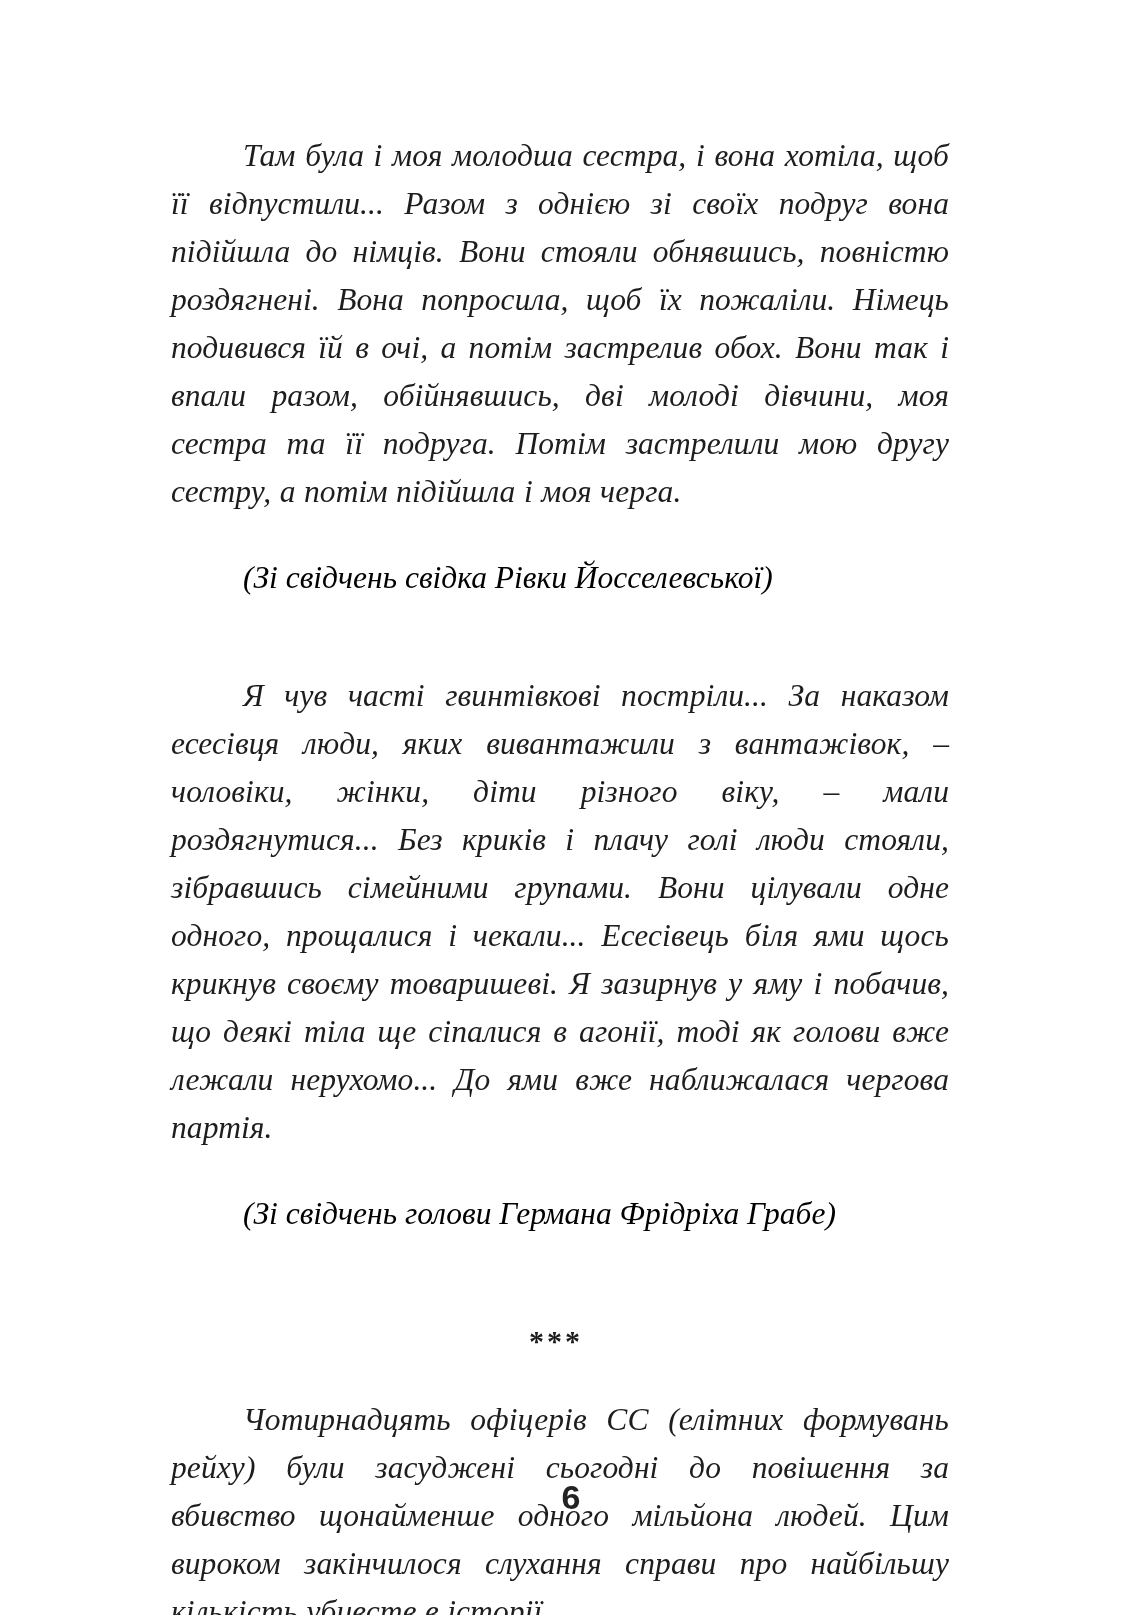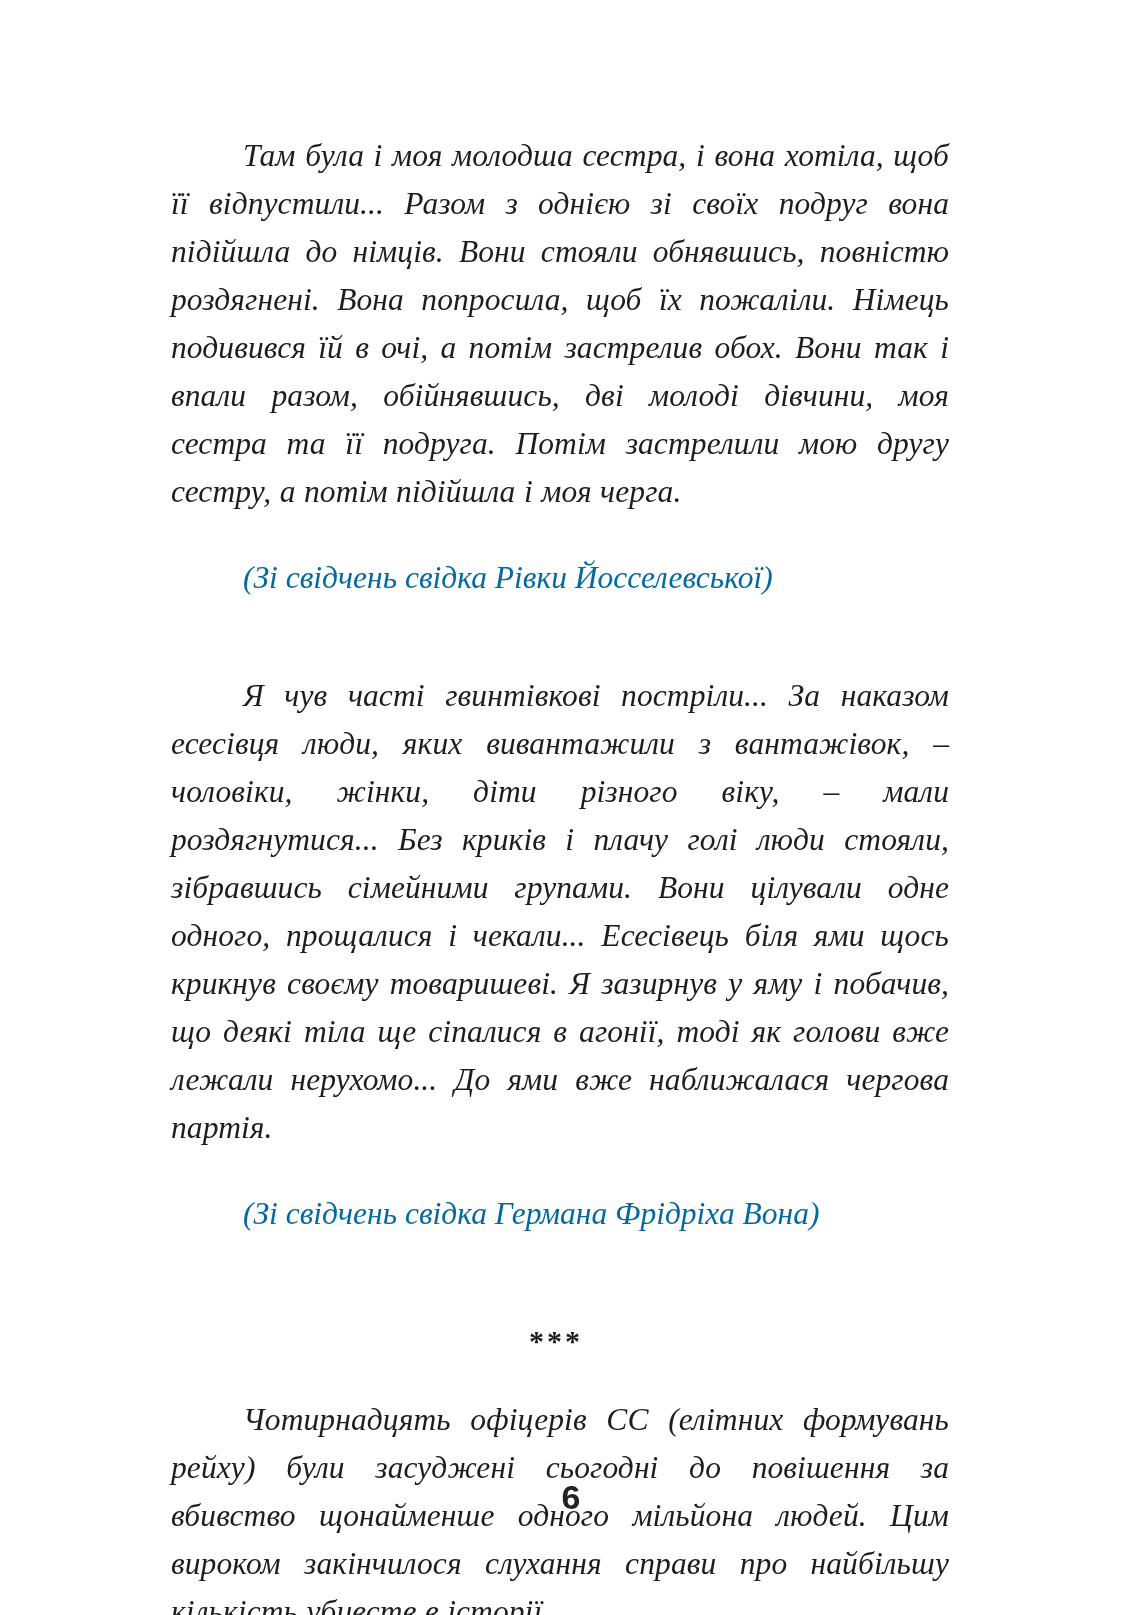--- a/index.html
+++ b/index.html
@@ -50,21 +50,21 @@
   }
 
   
   .attribution {
     font-style: italic;
     font-size: 31.5px;
     line-height: 48px;
     margin: 0;
     padding-left: 72px;
     text-align: left;
-    color: #0369a1;
+    color: #000000;
     white-space: nowrap;
   }
 
   .spacer-sm { height: 38px; }
   .spacer-lg { height: 70px; }
   .spacer-xl { height: 86px; }
 
   .divider-stars {
     text-align: center;
     font-size: 30px;
@@ -101,21 +101,21 @@
     <div class="spacer-sm"></div>
 
     <p class="attribution">(Зі свідчень свідка Рівки Йосселевської)</p>
 
     <div class="spacer-lg"></div>
 
     <p class="para">Я чув часті гвинтівкові постріли... За наказом есесівця люди, яких вивантажили з вантажівок, – чоловіки, жінки, діти різного віку, – мали роздягнутися... Без криків і плачу голі люди стояли, зібравшись сімейними групами. Вони цілували одне одного, прощалися і чекали... Есесівець біля ями щось крикнув своєму товаришеві. Я зазирнув у яму і побачив, що деякі тіла ще сіпалися в агонії, тоді як голови вже лежали нерухомо... До ями вже наближалася чергова партія.</p>
 
     <div class="spacer-sm"></div>
 
-    <p class="attribution">(Зі свідчень свідка Германа Фрідріха Вона)</p>
+    <p class="attribution">(Зі свідчень голови Германа Фрідріха Грабе)</p>
 
     <div class="spacer-xl"></div>
 
     <p class="divider-stars">***</p>
 
     <div class="spacer-sm"></div>
 
     <p class="para">Чотирнадцять офіцерів СС (елітних формувань рейху) були засуджені сьогодні до повішення за вбивство щонайменше одного мільйона людей. Цим вироком закінчилося слухання справи про найбільшу кількість убивств в історії.</p>
 
   </div>

